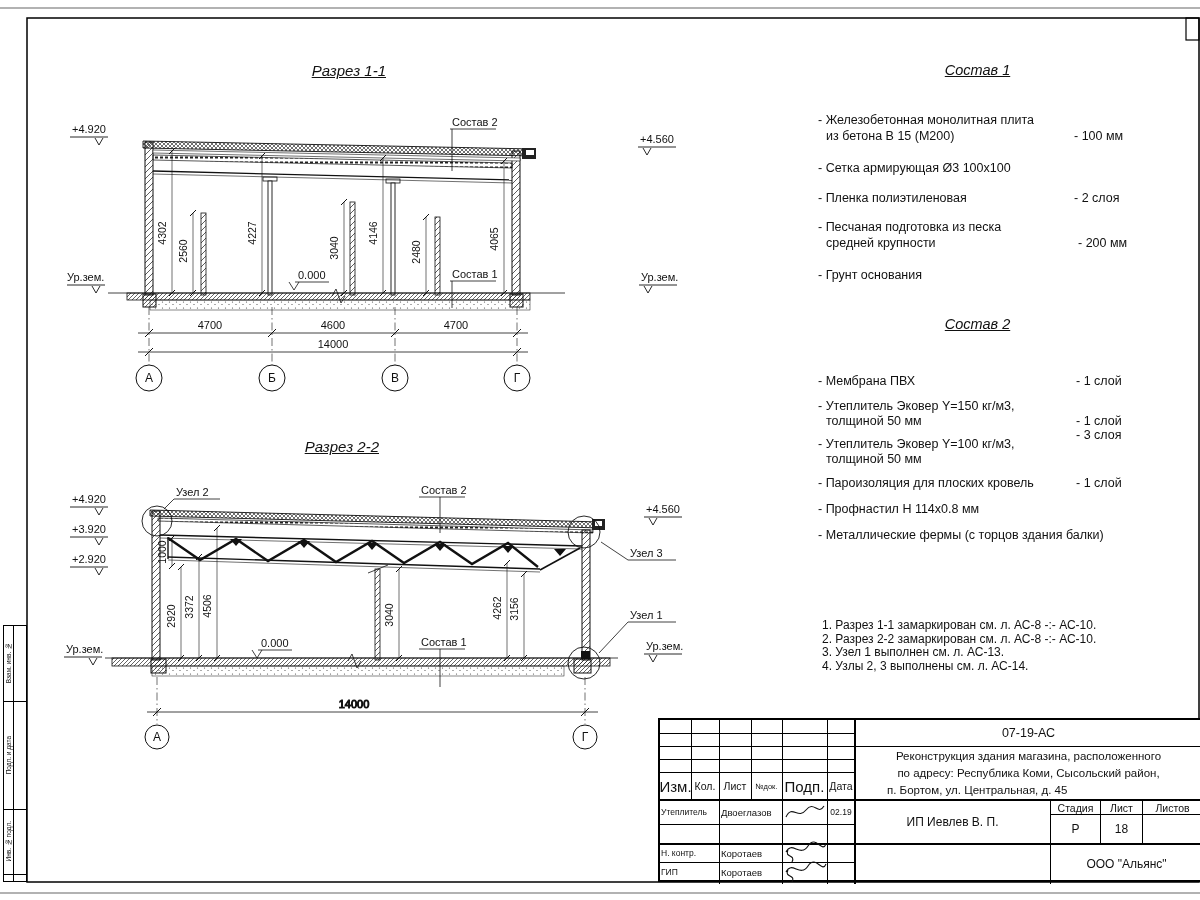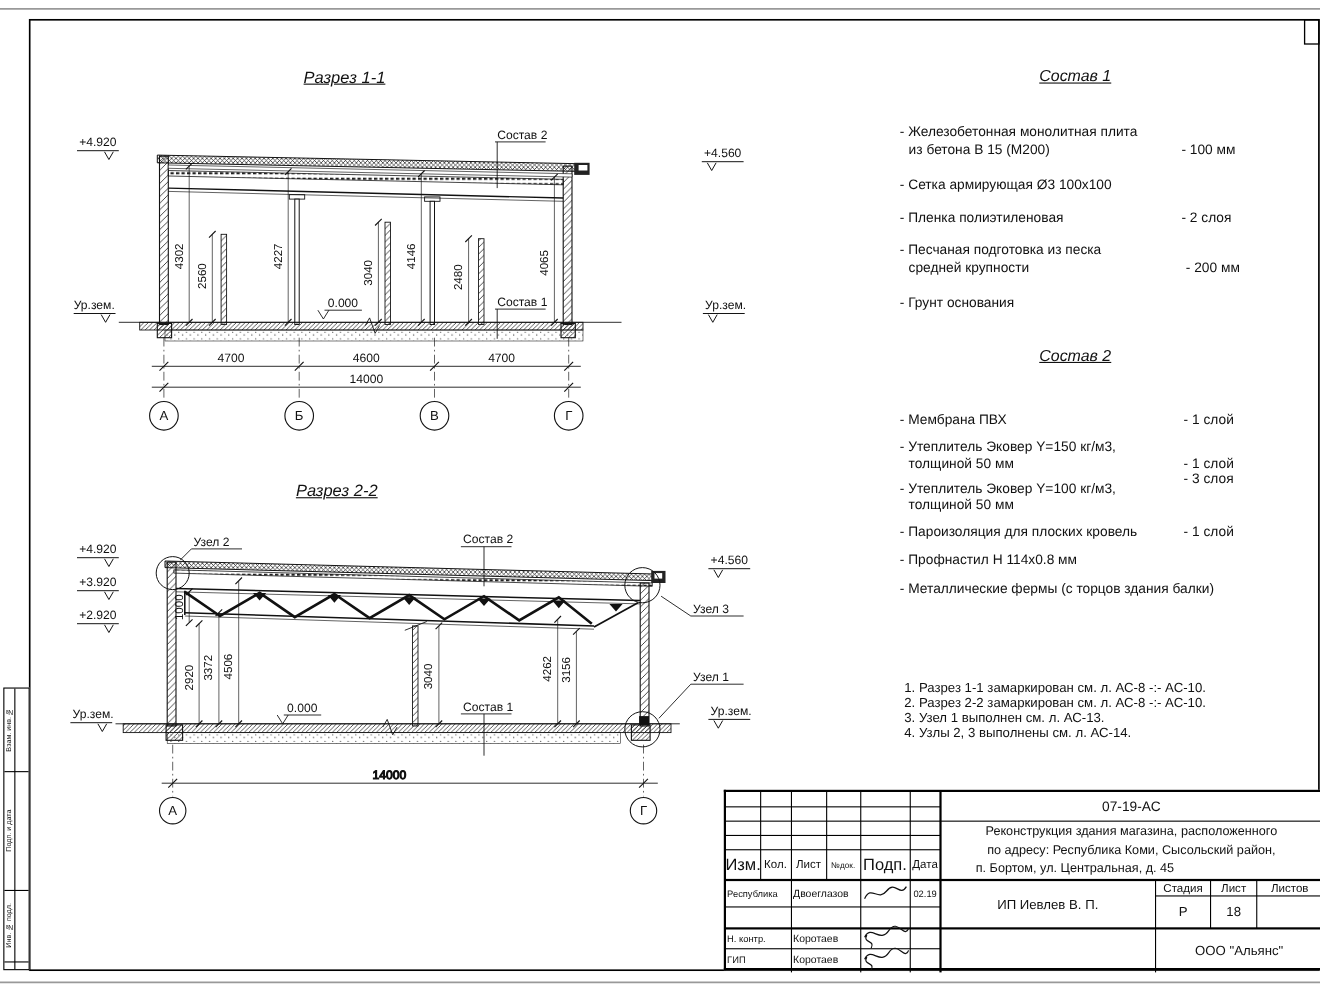--- a/index.html
+++ b/index.html
@@ -1,21 +1,21 @@
 <!DOCTYPE html>
 <html><head>
 <meta charset="utf-8">
 <style>
   html,body{margin:0;padding:0;background:#e9e9e9;}
   #page{position:relative;width:1200px;height:900px;background:#ffffff;overflow:hidden;
         font-family:"Liberation Sans",sans-serif;color:#111;}
   .abs{position:absolute;}
   .t{position:absolute;white-space:nowrap;font-size:12.5px;color:#111;line-height:14px;text-align:right;}
   .sec-title{position:absolute;font-style:italic;font-size:15px;text-decoration:underline;
-             text-align:left;white-space:nowrap;}
+             text-align:right;white-space:nowrap;}
   .list-title{position:absolute;font-style:italic;font-size:14.5px;text-decoration:underline;
               text-align:center;white-space:nowrap;}
   .note{position:absolute;white-space:nowrap;font-size:12px;color:#111;}
   
   #tb{position:absolute;left:658px;top:718px;width:542px;height:164px;
       border:2px solid #000;border-right:none;box-sizing:border-box;background:#fff;}
   .ln{position:absolute;background:#000;}
   .c{position:absolute;display:flex;align-items:center;justify-content:center;
      box-sizing:border-box;white-space:nowrap;}
   
@@ -392,21 +392,21 @@
   <div class="ln" style="left:482px;top:80px;width:1px;height:44px"></div>
   <div class="ln" style="left:390px;top:94px;width:152px;height:1px"></div>
 
   <div class="c" style="left:0;top:52px;width:31px;height:28px;font-size:15px">Изм.</div>
   <div class="c" style="left:31px;top:52px;width:28px;height:28px;font-size:10.5px">Кол.</div>
   <div class="c" style="left:59px;top:52px;width:32px;height:28px;font-size:10.5px">Лист</div>
   <div class="c" style="left:91px;top:52px;width:31px;height:28px;font-size:7.5px">№док.</div>
   <div class="c" style="left:122px;top:52px;width:45px;height:28px;font-size:15px">Подп.</div>
   <div class="c" style="left:167px;top:52px;width:28px;height:28px;font-size:10.5px">Дата</div>
 
-  <div class="c" style="left:1px;top:80px;width:57px;height:24px;font-size:8.5px;justify-content:flex-start">Республика</div>
+  <div class="c" style="left:1px;top:80px;width:57px;height:24px;font-size:8.5px;justify-content:flex-start">Утеплитель</div>
   <div class="c" style="left:61px;top:80px;width:60px;height:24px;font-size:9.5px;justify-content:flex-start">Двоеглазов</div>
   <div class="c" style="left:167px;top:80px;width:28px;height:24px;font-size:8.5px">02.19</div>
   <div class="c" style="left:1px;top:124px;width:57px;height:18px;font-size:8.5px;justify-content:flex-start">Н. контр.</div>
   <div class="c" style="left:61px;top:124px;width:60px;height:18px;font-size:9.5px;justify-content:flex-start">Коротаев</div>
   <div class="c" style="left:1px;top:142px;width:57px;height:20px;font-size:8.5px;justify-content:flex-start">ГИП</div>
   <div class="c" style="left:61px;top:142px;width:60px;height:20px;font-size:9.5px;justify-content:flex-start">Коротаев</div>
 
   <svg class="abs" style="left:124px;top:82px" width="42" height="20" viewBox="0 0 42 20">
     <path d="M2,15 C8,2 14,18 22,8 S34,14 40,4" fill="none" stroke="#111" stroke-width="1.1"></path>
       </svg>

